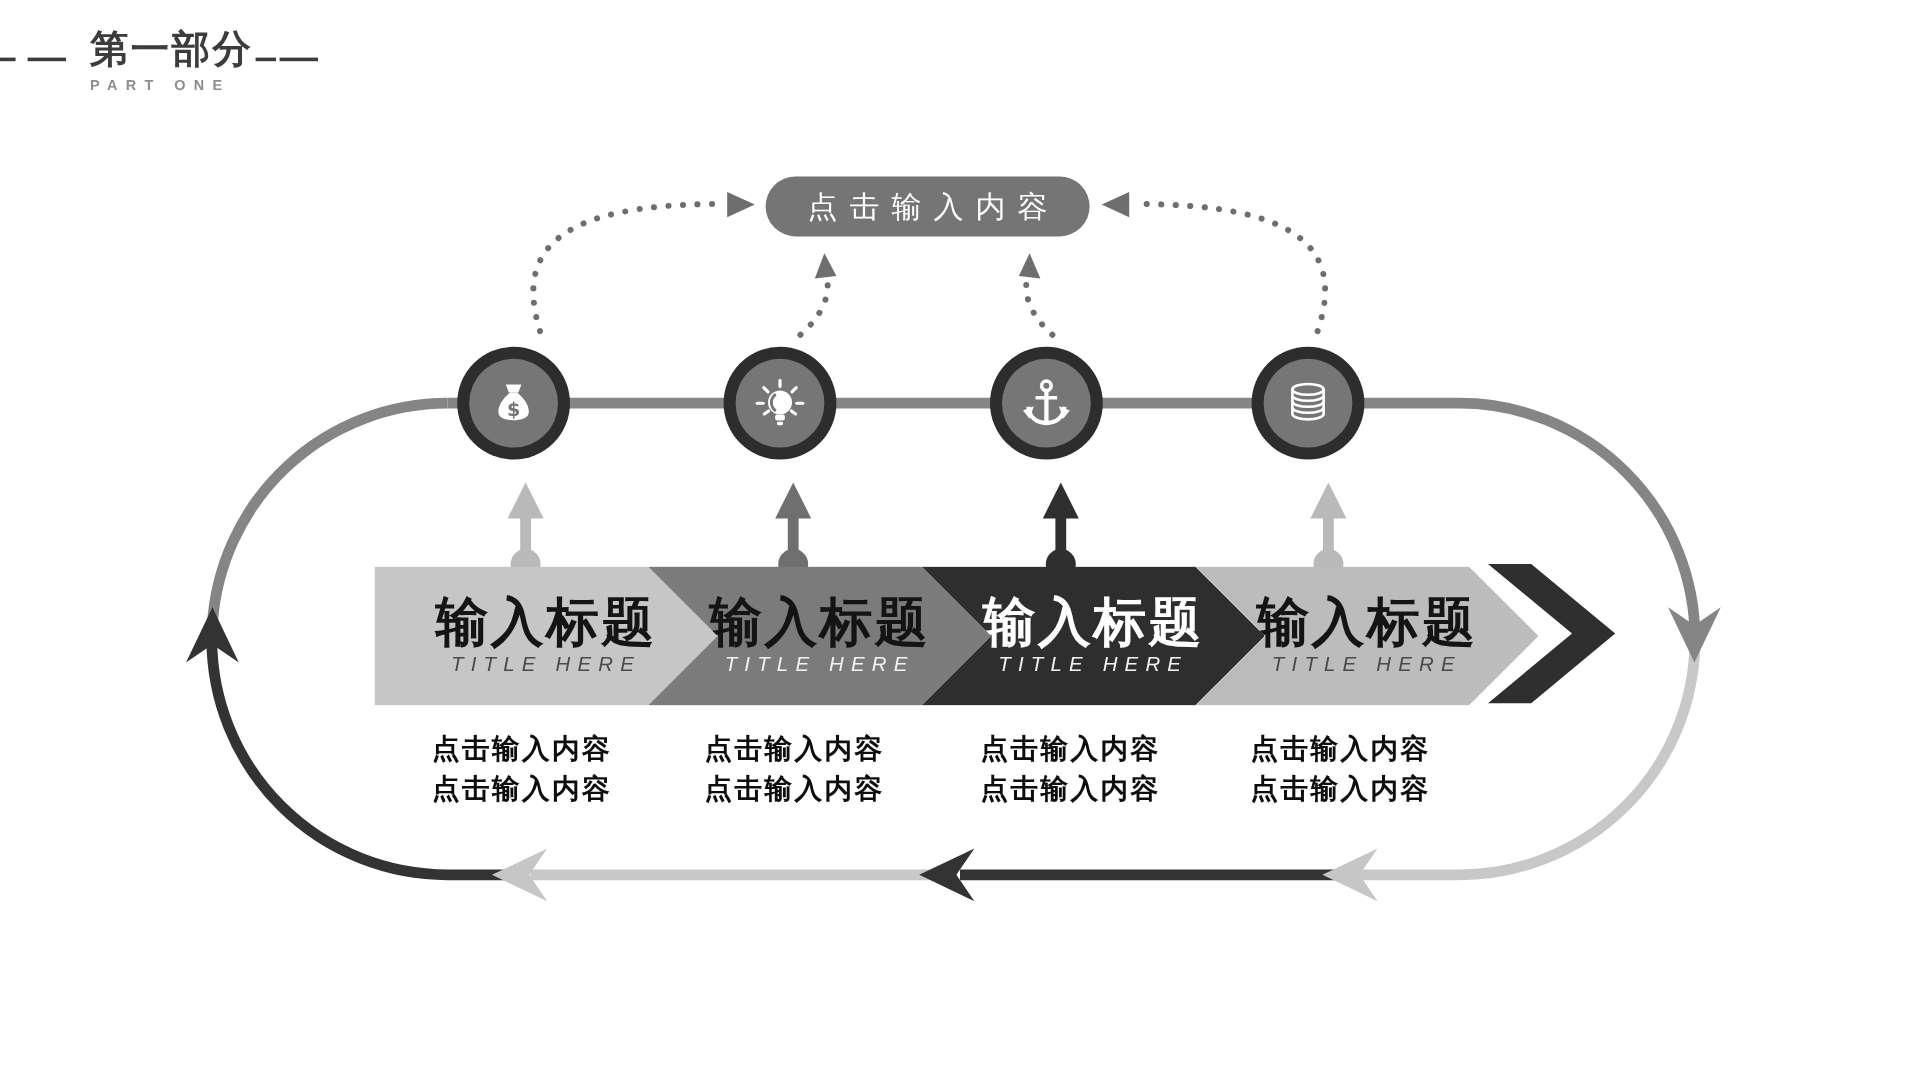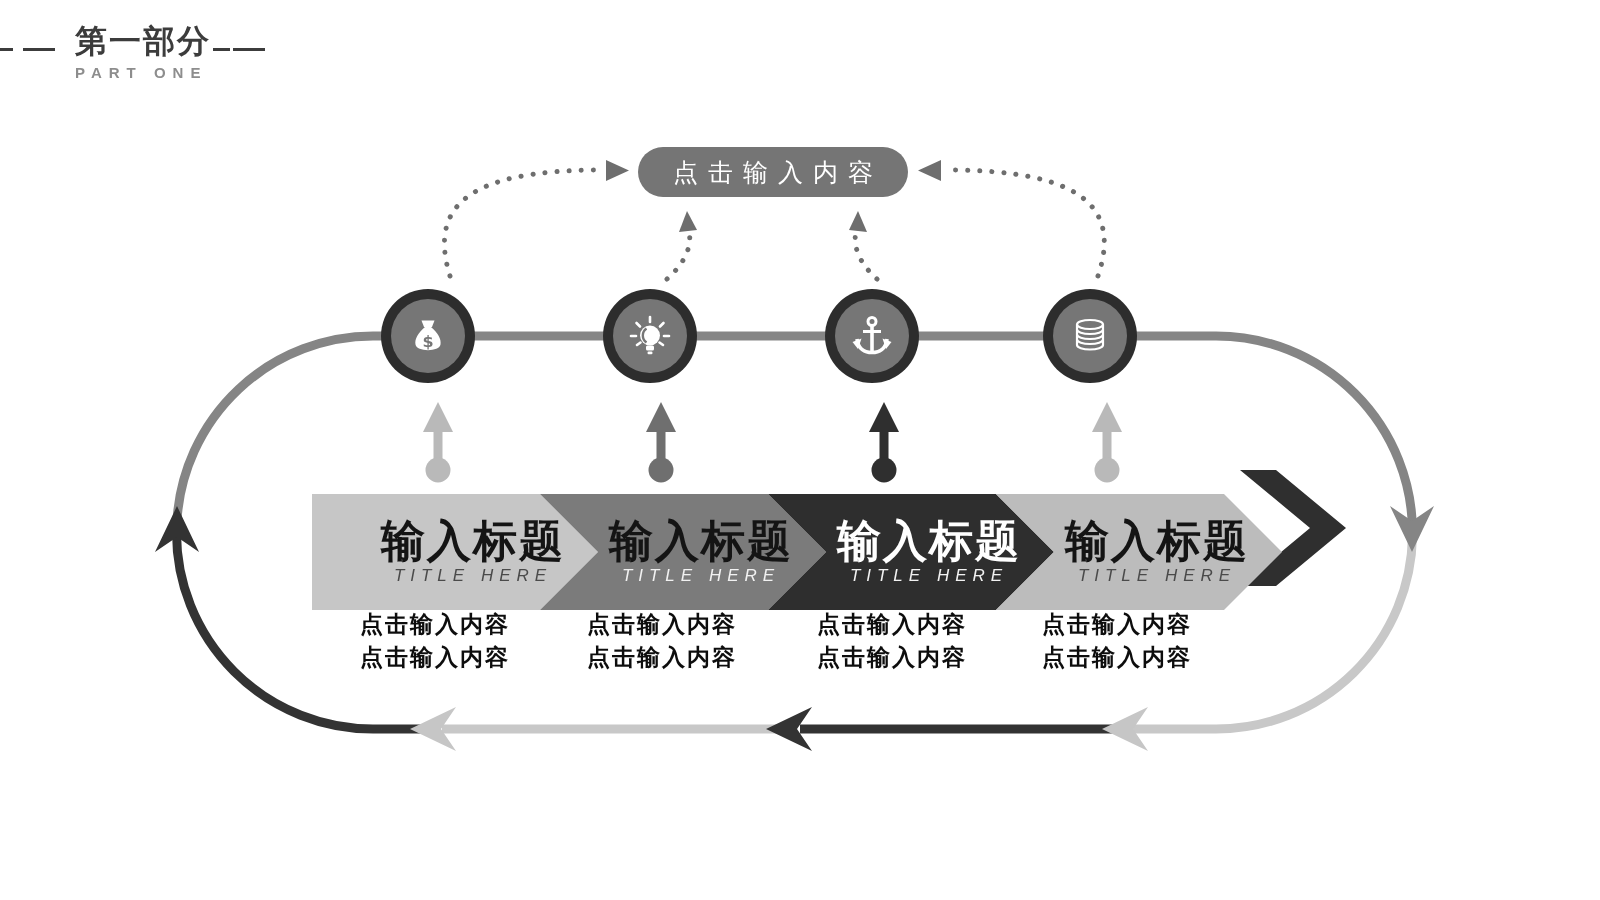--- a/index.html
+++ b/index.html
@@ -3,21 +3,21 @@
 <meta charset="utf-8">
 <style>
   html,body{margin:0;padding:0;background:#fff;}
   body{width:1600px;height:900px;position:relative;overflow:hidden;
        font-family:"Liberation Sans","DejaVu Sans",sans-serif;}
   .abs{position:absolute;}
 
   
   .hdr{left:75px;top:24px;z-index:5;}
   .hdr-title{font-size:32px;font-weight:700;color:#3c3c3c;letter-spacing:2px;line-height:1.1;}
-  .hdr-sub{margin-top:5px;font-size:15px;font-weight:700;color:#8d8d8d;letter-spacing:7px;}
+  .hdr-sub{margin-top:5px;font-size:12px;font-weight:700;color:#8d8d8d;letter-spacing:7px;}
   .dash{height:3px;background:#3c3c3c;top:48px;z-index:5;}
   .dash-l-outer{left:0;width:13px;}
   .dash-l-inner{left:23px;width:32px;}
   .dash-r-inner{left:213px;width:17px;}
   .dash-r-outer{left:233px;width:32px;}
 
   
   #overlay{left:0;top:0;z-index:1;}
 
   
@@ -27,22 +27,22 @@
 
   
   .node{width:94px;height:94px;border-radius:50%;background:#2d2d2d;z-index:3;
         display:flex;align-items:center;justify-content:center;}
   .node-inner{width:74px;height:74px;border-radius:50%;background:#767676;
         display:flex;align-items:center;justify-content:center;}
   .node1{left:381px;top:289px;} .node2{left:603px;top:289px;}
   .node3{left:825px;top:289px;} .node4{left:1043px;top:289px;}
 
   
-  .banner{top:494px;width:286px;height:116px;z-index:2;display:flex;flex-direction:column;
-          align-items:center;justify-content:center;padding-left:18px;}
+  .banner{top:472px;width:286px;height:116px;z-index:2;display:flex;flex-direction:column;
+          align-items:center;justify-content:center;}
   .banner1{left:312px;background:#c6c6c6;
      clip-path:polygon(0 0,228px 0,286px 58px,228px 116px,0 116px);}
   .banner2{left:540px;background:#7b7b7b;
      clip-path:polygon(0 0,228px 0,286px 58px,228px 116px,0 116px,58px 58px);}
   .banner3{left:768px;background:#2e2e2e;
      clip-path:polygon(0 0,228px 0,286px 58px,228px 116px,0 116px,58px 58px);}
   .banner4{left:996px;background:#bcbcbc;
      clip-path:polygon(0 0,228px 0,286px 58px,228px 116px,0 116px,58px 58px);}
   .banner-title{font-size:44px;font-weight:700;letter-spacing:2px;line-height:1.05;color:#141414;}
   .banner-sub{margin-top:1px;font-size:17px;font-style:italic;letter-spacing:6px;color:#4a4a4a;}

